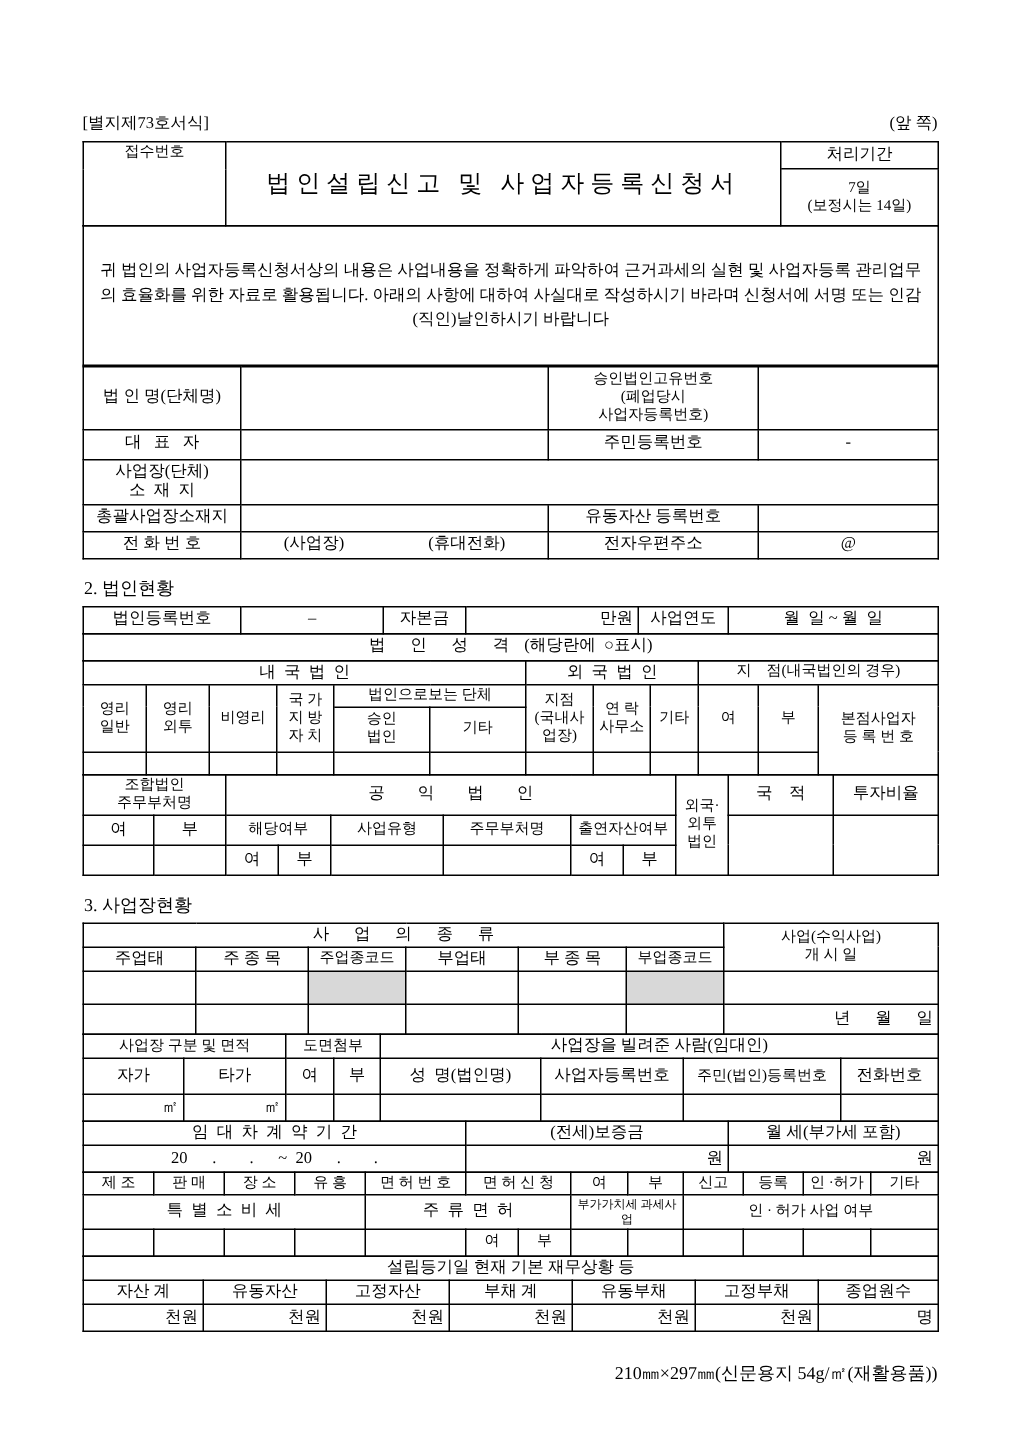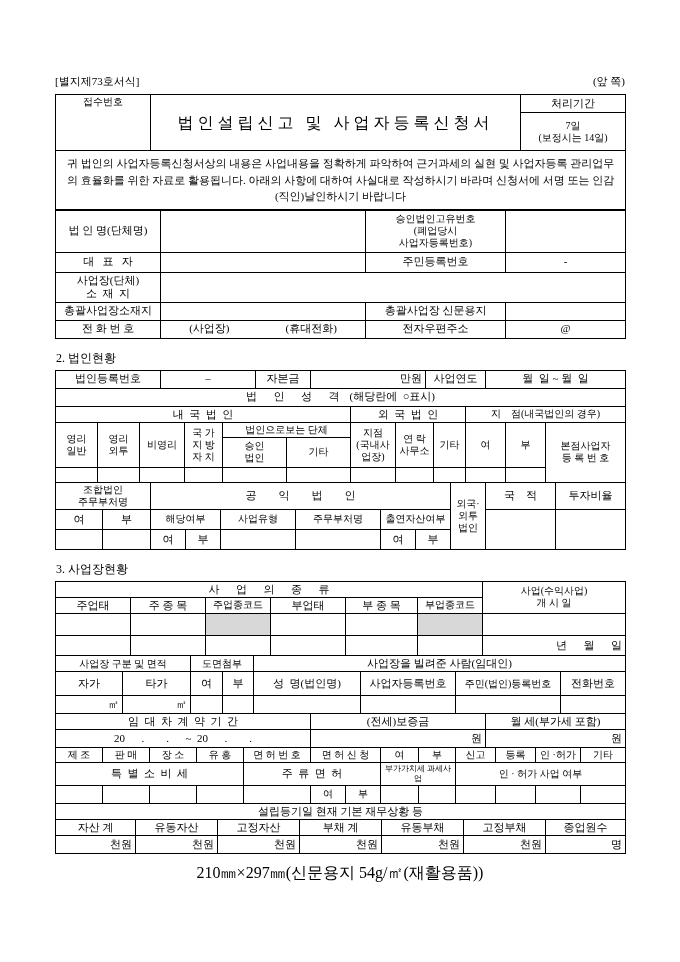--- a/index.html
+++ b/index.html
@@ -10,26 +10,26 @@
 table.t{width:570px;border-collapse:collapse;table-layout:fixed}
 .stack{margin-top:-1px}
 .t td{border:1px solid #000;padding:1px 3px;font-size:11px;line-height:1.2;vertical-align:middle;white-space:pre-wrap;overflow:hidden;text-align:center}
 .l{text-align:left}
 .r{text-align:right!important}
 .top{vertical-align:top!important}
 .xs{font-size:10px!important}
 .xxs{font-size:8px!important}
 .gray{background:#d8d8d8}
 .title-cell{font-size:16px!important;font-weight:normal;letter-spacing:4px}
-.notice-cell{padding:4px 7px!important;line-height:1.5!important}
+.notice-cell{padding:21px 7px!important;line-height:1.5!important}
 .sec-title{font-size:12px;margin:11px 0 3px 1px}
 .sp{margin-left:56px}
 .sp2{margin-left:10px}
 .grid td{padding:1px 1px}
-.footer-note{width:570px;text-align:center;font-size:16px;margin-top:9px}
+.footer-note{width:570px;text-align:right;font-size:12px;margin-top:19px}
 </style>
 </head>
 <body>
 
 <div class="sheet">
 
   <div class="meta-row">
     <span>[별지제73호서식]</span>
     <span>(앞 쪽)</span>
   </div>
@@ -87,21 +87,21 @@
       <td>-</td>
     </tr>
     <tr style="height:30px">
       <td class="l">사업장(단체)
 소  재  지</td>
       <td colspan="3"></td>
     </tr>
     <tr style="height:18px">
       <td class="l">총괄사업장소재지</td>
       <td></td>
-      <td class="l">총괄사업장 신문용지</td>
+      <td class="l">유동자산 등록번호</td>
       <td></td>
     </tr>
     <tr style="height:18px">
       <td class="l">전 화 번 호</td>
       <td class="l"><span>(사업장)</span><span class="sp">(휴대전화)</span></td>
       <td class="l">전자우편주소</td>
       <td>@</td>
     </tr>
   </tbody>
     </table>

